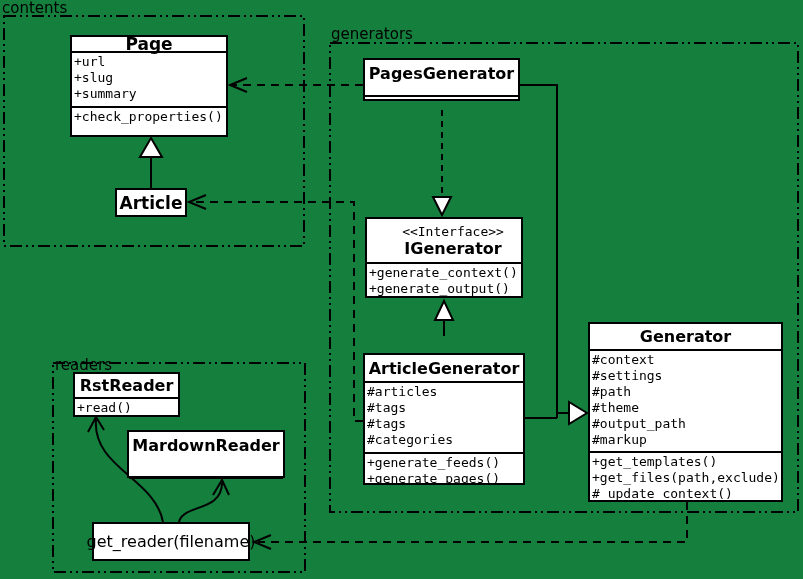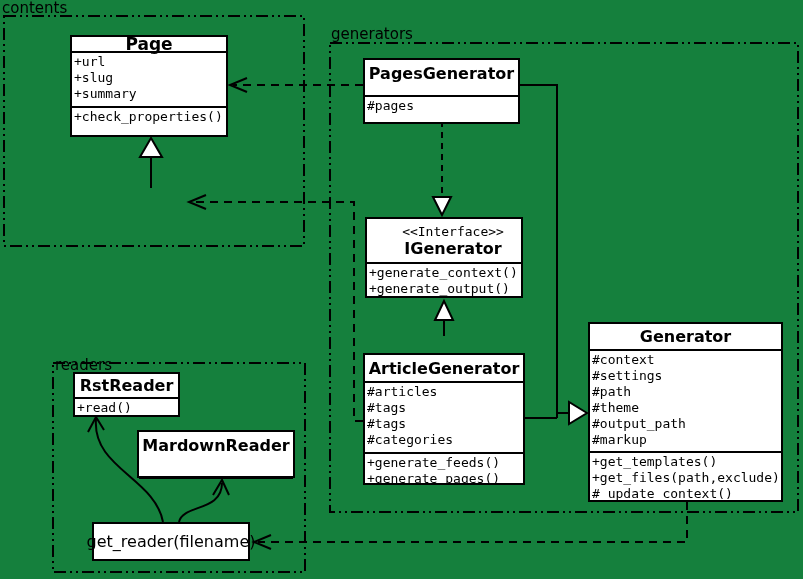--- a/index.html
+++ b/index.html
@@ -21,33 +21,33 @@
        font-size:13px;line-height:16px;white-space:pre;overflow:hidden;flex:none;}
   .cmp.fill{flex:1;}
   .plainbox{position:absolute;background:#fff;border:2px solid #000;box-sizing:border-box;
             display:flex;align-items:center;justify-content:center;font-size:16px;z-index:2;}
 
   
   #box-page{left:70px;top:35px;width:158px;height:102px;}
   #box-page .ttl{height:14px;text-align:center;}
   #box-page .attrs{height:51px;}
   #box-article{left:115px;top:188px;width:72px;height:29px;}
-  #box-pagesgen{left:363px;top:58px;width:157px;height:66px;gap:8px;}
+  #box-pagesgen{left:363px;top:58px;width:157px;height:43px;gap:8px;}
   #box-pagesgen .ttl{height:27px;}
   #box-igen{left:365px;top:217px;width:158px;height:81px;}
   #box-igen .ttl2{height:43px;padding-left:18px;}
   #box-articlegen{left:363px;top:353px;width:162px;height:132px;}
   #box-articlegen .ttl{height:26px;}
   #box-articlegen .attrs{height:67px;}
   #box-generator{left:588px;top:322px;width:195px;height:180px;}
   #box-generator .ttl{height:25px;}
   #box-generator .attrs{height:98px;}
   #box-rst{left:73px;top:372px;width:107px;height:45px;}
   #box-rst .ttl{height:23px;}
-  #box-mardown{left:137px;top:430px;width:158px;height:48px;gap:19px;}
+  #box-mardown{left:127px;top:430px;width:158px;height:48px;gap:19px;}
   #box-mardown .ttl{height:26px;}
   #box-getreader{left:92px;top:522px;width:158px;height:39px;}
 
   #lbl-contents{left:2px;top:0px;}
   #lbl-generators{left:331px;top:26px;}
   #lbl-readers{left:55px;top:346px;margin-top:11px;}
 </style>
 </head>
 <body>
 
@@ -110,20 +110,23 @@
   <div class="pkg-label" id="lbl-contents">contents</div>
   <div class="pkg-label" id="lbl-generators">generators</div>
   <div class="pkg-label" id="lbl-readers">readers</div>
 
   <div class="cls" id="box-page">
     <div class="ttl big">Page</div>
     <div class="cmp attrs"><div class="member">+url</div><div class="member">+slug</div><div class="member">+summary</div></div>
     <div class="cmp fill"><div class="member">+check_properties()</div></div>
   </div>
 
+  <div class="cls" id="box-article">
+    <div class="ttl big" style="flex:1">Article</div>
+  </div>
 
   <div class="cls" id="box-pagesgen">
     <div class="ttl">PagesGenerator</div>
     <div class="cmp fill"><div class="member">#pages</div></div>
   </div>
 
   <div class="cls" id="box-igen">
     <div class="ttl2">
       <div class="stereo">&lt;&lt;Interface&gt;&gt;</div>
       <div class="iname">IGenerator</div>

